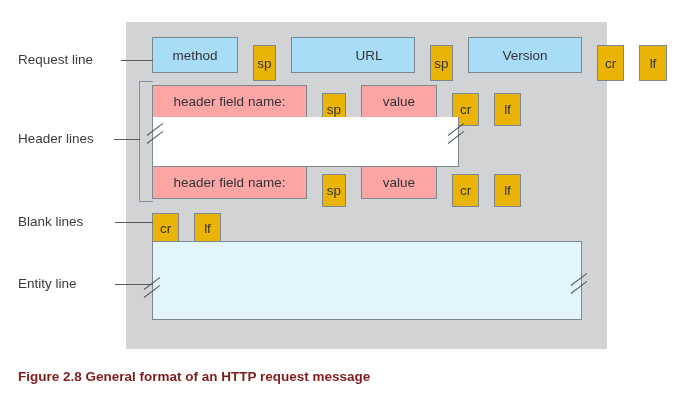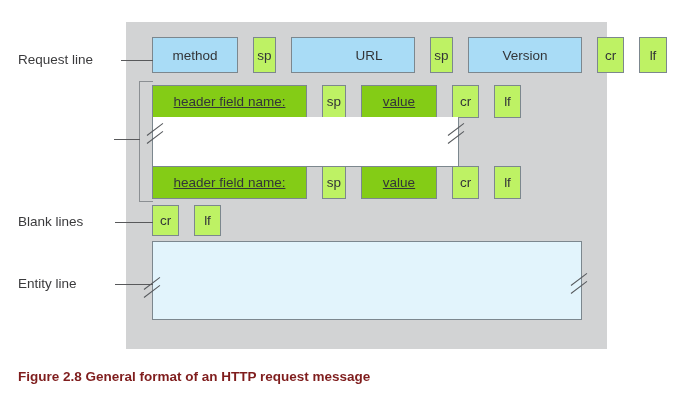--- a/index.html
+++ b/index.html
@@ -25,22 +25,22 @@
     border:1px solid #7c878e;
     display:flex;align-items:center;justify-content:center;
     font-size:13.5px;
     color:#333538;
     white-space:nowrap;
     margin-left:-1px;
     background:#ffffff;
   }
   .cell:first-child{margin-left:0;}
   .fill-blue{background:#a9dcf6;}
-  .fill-lblue{background:#84cc16;text-decoration:underline;}
-  .fill-white{background:#bef264;}
+  .fill-lblue{background:#fca5a5;}
+  .fill-white{background:#eab308;margin-top:8px;}
 
   
   #request-line{left:152px;top:37px;height:36px;}
   #request-line .cell{height:36px;}
 
   
   .header-row{left:152px;height:33px;}
   .header-row .cell{height:33px;}
   #header-row-1{top:85px;}
   #header-row-2{top:166px;}
@@ -186,20 +186,21 @@
       <span class="s2"></span>
   </div>
   <div class="brk" id="brk-body-right">
     <span class="s1"></span>
       <span class="s2"></span>
   </div>
 
   <div class="label" id="label-request-line">Request line</div>
   <div class="leader" id="leader-1"></div>
 
+  <div class="label" id="label-header-lines">Header lines</div>
   <div class="leader" id="leader-2"></div>
 
   <div class="label" id="label-blank-line">Blank lines</div>
   <div class="leader" id="leader-3"></div>
 
   <div class="label" id="label-entity-body">Entity line</div>
   <div class="leader" id="leader-4"></div>
 
   <div id="caption">Figure 2.8 General format of an HTTP request message</div>
 

